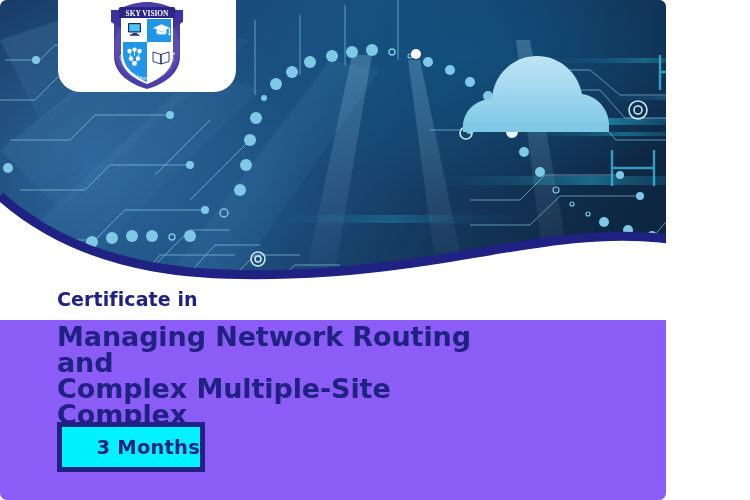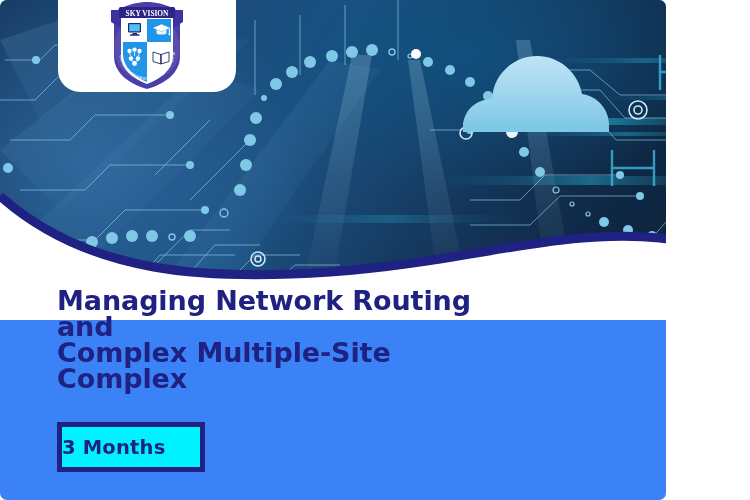--- a/index.html
+++ b/index.html
@@ -4,21 +4,21 @@
 <style>
   html,body{margin:0;padding:0;}
   body{
     width:750px;height:500px;overflow:hidden;
     font-family:"DejaVu Sans", sans-serif;
     background:#ffffff;
     position:relative;
   }
   #card{
     position:absolute;left:0;top:0;width:666px;height:500px;
-    overflow:hidden;background:#3b82f6;border-radius:7px;
+    overflow:hidden;background:#8b5cf6;border-radius:7px;
   }
 
   
   #hero{
     position:absolute;left:0;top:0;width:750px;height:300px;
     overflow:hidden;
     background:
       radial-gradient(ellipse 380px 200px at 62% 18%, rgba(16,82,128,.85) 0%, rgba(10,40,70,0) 70%),
       radial-gradient(ellipse 300px 260px at 12% 55%, rgba(58,122,180,.55) 0%, rgba(20,55,95,0) 72%),
       linear-gradient(120deg,#173a63 0%,#1b4a7a 22%,#1d5182 40%,#14375c 62%,#0e2743 80%,#0c2238 100%);
@@ -48,21 +48,21 @@
     color:#1f2183;font-size:27px;font-weight:bold;line-height:26px;
     letter-spacing:-.1px;
     font-family:"DejaVu Sans", sans-serif;
   }
   .title span{display:block;}
   #duration-badge{
     position:absolute;left:57px;top:134px;
     box-sizing:border-box;
     width:148px;height:50px;
     background:#00f2ff;border:5px solid #1f2183;
-    display:flex;align-items:center;justify-content:flex-start;
+    display:flex;align-items:center;justify-content:flex-end;
   }
   #duration-badge .bt{
     color:#1f2183;font-size:19.5px;font-weight:bold;
     font-family:"DejaVu Sans", sans-serif;letter-spacing:.2px;
   }
 </style>
 </head>
 <body>
 
 <div id="card">
@@ -305,20 +305,21 @@
       </text>
     </svg>
   </div>
 
   <svg id="wave" viewBox="0 0 750 170" preserveAspectRatio="none">
     <path d="M0 46 C 90 126, 210 130, 330 122 C 470 112, 560 78, 660 88 C 706 93, 734 112, 750 132 L750 170 L0 170 Z" fill="#ffffff"></path>
     <path d="M0 46 C 90 126, 210 130, 330 122 C 470 112, 560 78, 660 88 C 706 93, 734 112, 750 132" fill="none" stroke="#1f2183" stroke-width="9"></path>
   </svg>
 
   <div id="content">
+    <div class="kicker">Certificate in</div>
     <div class="title">
       <span>Managing Network Routing and</span>
       <span>Complex Multiple-Site Complex</span>
     </div>
     <div id="duration-badge">
       <span class="bt">3 Months</span>
     </div>
   </div>
 
 </div>

